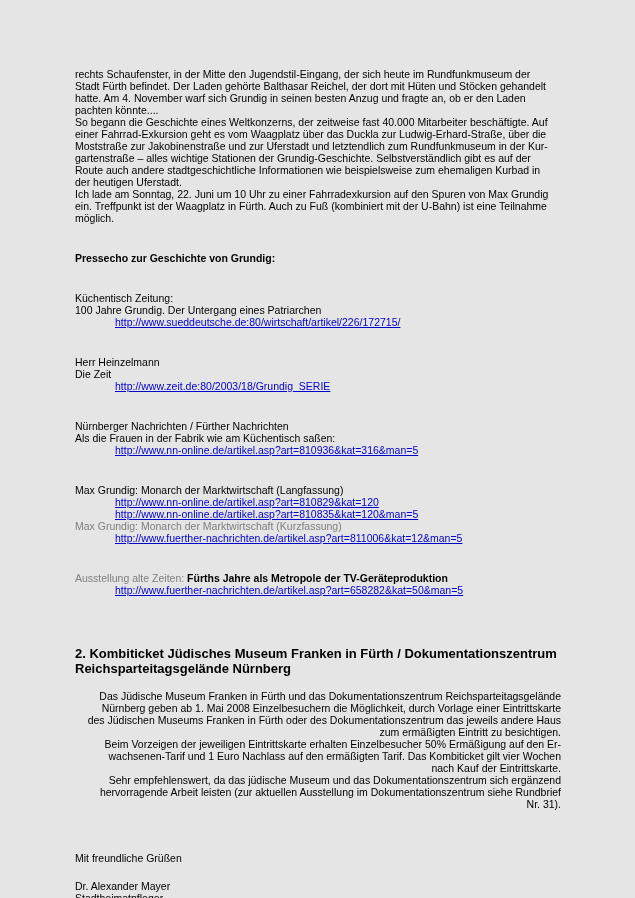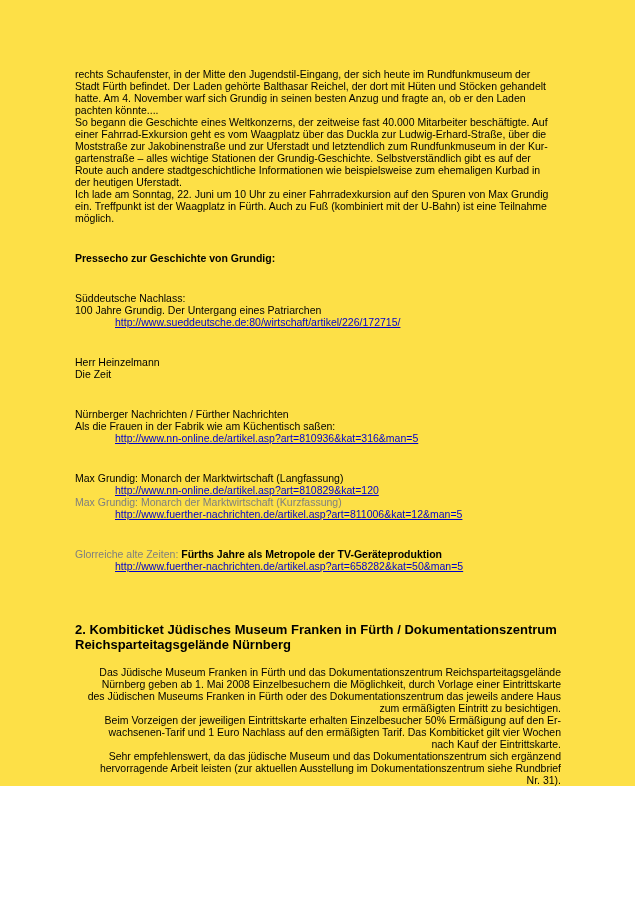--- a/index.html
+++ b/index.html
@@ -3,23 +3,23 @@
 <meta charset="utf-8">
 <style>
   html, body {
     margin: 0;
     padding: 0;
     background: #ffffff;
   }
   .page {
     position: relative;
     width: 635px;
-    height: 786px;
+    height: 898px;
     box-sizing: border-box;
-    background: #fde047;
+    background: #e5e5e5;
     padding: 68px 74px 0 75px;
     font-family: "Liberation Sans", "DejaVu Sans", sans-serif;
     font-size: 10.5px;
     line-height: 12px;
     color: #000000;
     overflow: hidden;
   }
   .p {
     white-space: pre;
     margin: 0;
@@ -64,45 +64,47 @@
 gartenstraße – alles wichtige Stationen der Grundig-Geschichte. Selbstverständlich gibt es auf der
 Route auch andere stadtgeschichtliche Informationen wie beispielsweise zum ehemaligen Kurbad in
 der heutigen Uferstadt.</div>
   <div class="p">Ich lade am Sonntag, 22. Juni um 10 Uhr zu einer Fahrradexkursion auf den Spuren von Max Grundig
 ein. Treffpunkt ist der Waagplatz in Fürth. Auch zu Fuß (kombiniert mit der U-Bahn) ist eine Teilnahme
 möglich.</div>
 
   <div class="p bold gap12">Pressecho zur Geschichte von Grundig:</div>
 
   <div class="press-item gap12">
-    <div class="p">Süddeutsche Nachlass:</div>
+    <div class="p">Küchentisch Zeitung:</div>
     <div class="p it">100 Jahre Grundig. Der Untergang eines Patriarchen</div>
     <div class="link-line"><span class="link">http://www.sueddeutsche.de:80/wirtschaft/artikel/226/172715/</span></div>
   </div>
 
   <div class="press-item gap12">
     <div class="p it">Herr Heinzelmann</div>
     <div class="p">Die Zeit</div>
+    <div class="link-line"><span class="link">http://www.zeit.de:80/2003/18/Grundig_SERIE</span></div>
   </div>
 
   <div class="press-item gap12">
     <div class="p">Nürnberger Nachrichten / Fürther Nachrichten</div>
     <div class="p it">Als die Frauen in der Fabrik wie am Küchentisch saßen:</div>
     <div class="link-line"><span class="link">http://www.nn-online.de/artikel.asp?art=810936&amp;kat=316&amp;man=5</span></div>
   </div>
 
   <div class="press-item gap12">
     <div class="p it">Max Grundig: Monarch der Marktwirtschaft (Langfassung)</div>
     <div class="link-line"><span class="link">http://www.nn-online.de/artikel.asp?art=810829&amp;kat=120</span></div>
+    <div class="link-line"><span class="link">http://www.nn-online.de/artikel.asp?art=810835&amp;kat=120&amp;man=5</span></div>
     <div class="p it muted">Max Grundig: Monarch der Marktwirtschaft (Kurzfassung)</div>
     <div class="link-line"><span class="link">http://www.fuerther-nachrichten.de/artikel.asp?art=811006&amp;kat=12&amp;man=5</span></div>
   </div>
 
   <div class="press-item gap12">
-    <div class="p"><span class="it muted">Glorreiche alte Zeiten: </span><span class="bold">Fürths Jahre als Metropole der TV-Geräteproduktion</span></div>
+    <div class="p"><span class="it muted">Ausstellung alte Zeiten: </span><span class="bold">Fürths Jahre als Metropole der TV-Geräteproduktion</span></div>
     <div class="link-line"><span class="link">http://www.fuerther-nachrichten.de/artikel.asp?art=658282&amp;kat=50&amp;man=5</span></div>
   </div>
 
   <div class="section-heading">2. Kombiticket Jüdisches Museum Franken in Fürth / Dokumentationszentrum
 Reichsparteitagsgelände Nürnberg</div>
 
   <div class="p body-after-heading">Das Jüdische Museum Franken in Fürth und das Dokumentationszentrum Reichsparteitagsgelände
 Nürnberg geben ab 1. Mai 2008 Einzelbesuchern die Möglichkeit, durch Vorlage einer Eintrittskarte
 des Jüdischen Museums Franken in Fürth oder des Dokumentationszentrum das jeweils andere Haus
 zum ermäßigten Eintritt zu besichtigen.

